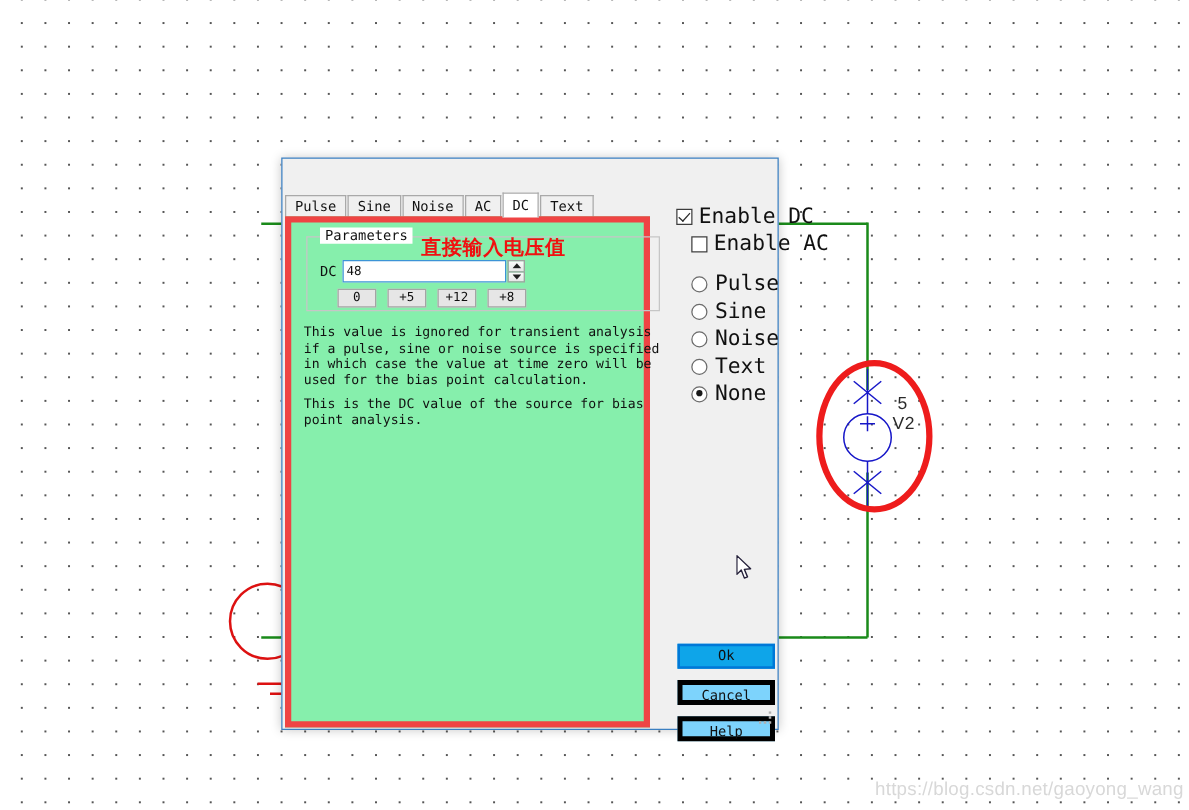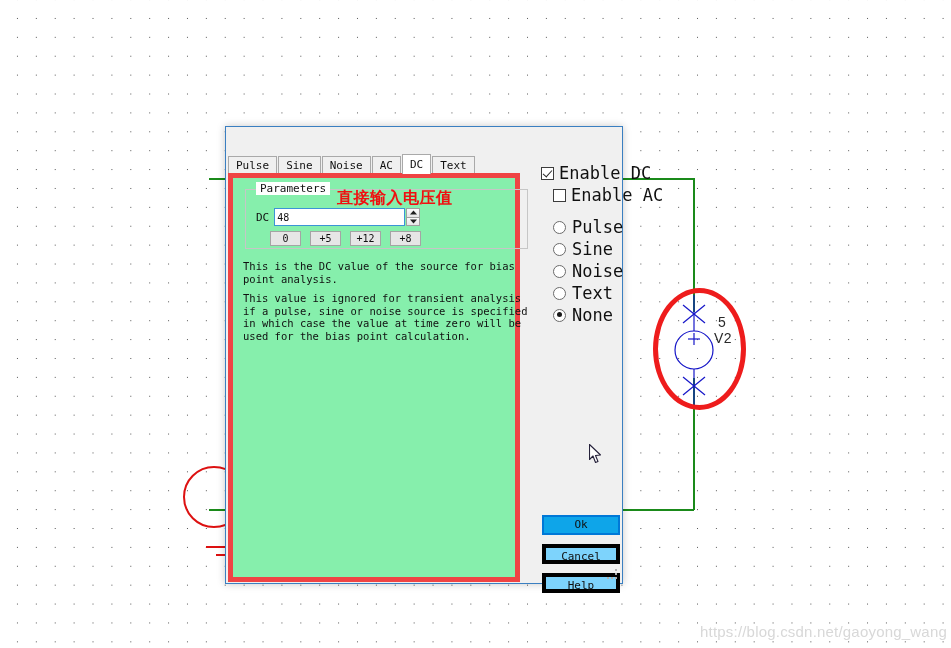--- a/index.html
+++ b/index.html
@@ -452,22 +452,22 @@
 
         <div id="preset-row">
           <div class="preset-btn">0</div>
           <div class="preset-btn">+5</div>
           <div class="preset-btn">+12</div>
           <div class="preset-btn">+8</div>
         </div>
       </div>
 
       <div id="desc">
+        <p>This value is ignored for transient analysis if a pulse, sine or noise source is specified in which case the value at time zero will be used for the bias point calculation.</p>
         <p>This is the DC value of the source for bias point analysis.</p>
-        <p>This value is ignored for transient analysis if a pulse, sine or noise source is specified in which case the value at time zero will be used for the bias point calculation.</p>
       </div>
 
     </div>
 
     <div id="side-panel">
 
       <div class="chk-row" style="left:0px; top:8px;">
         <span class="chkbox checked"></span>
         <span class="chk-label">Enable DC</span>
       </div>

